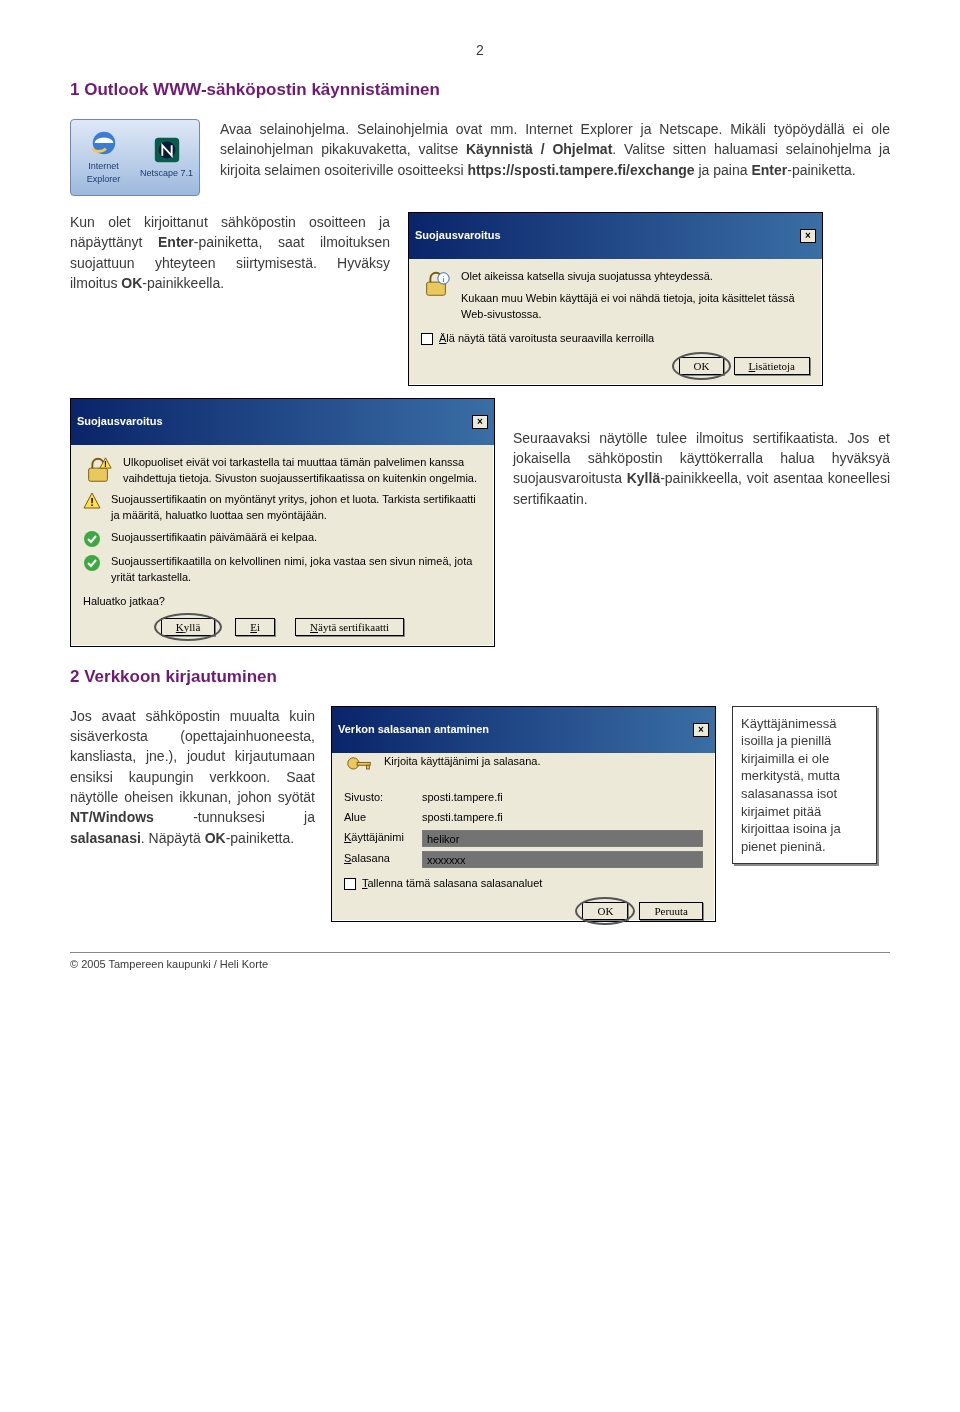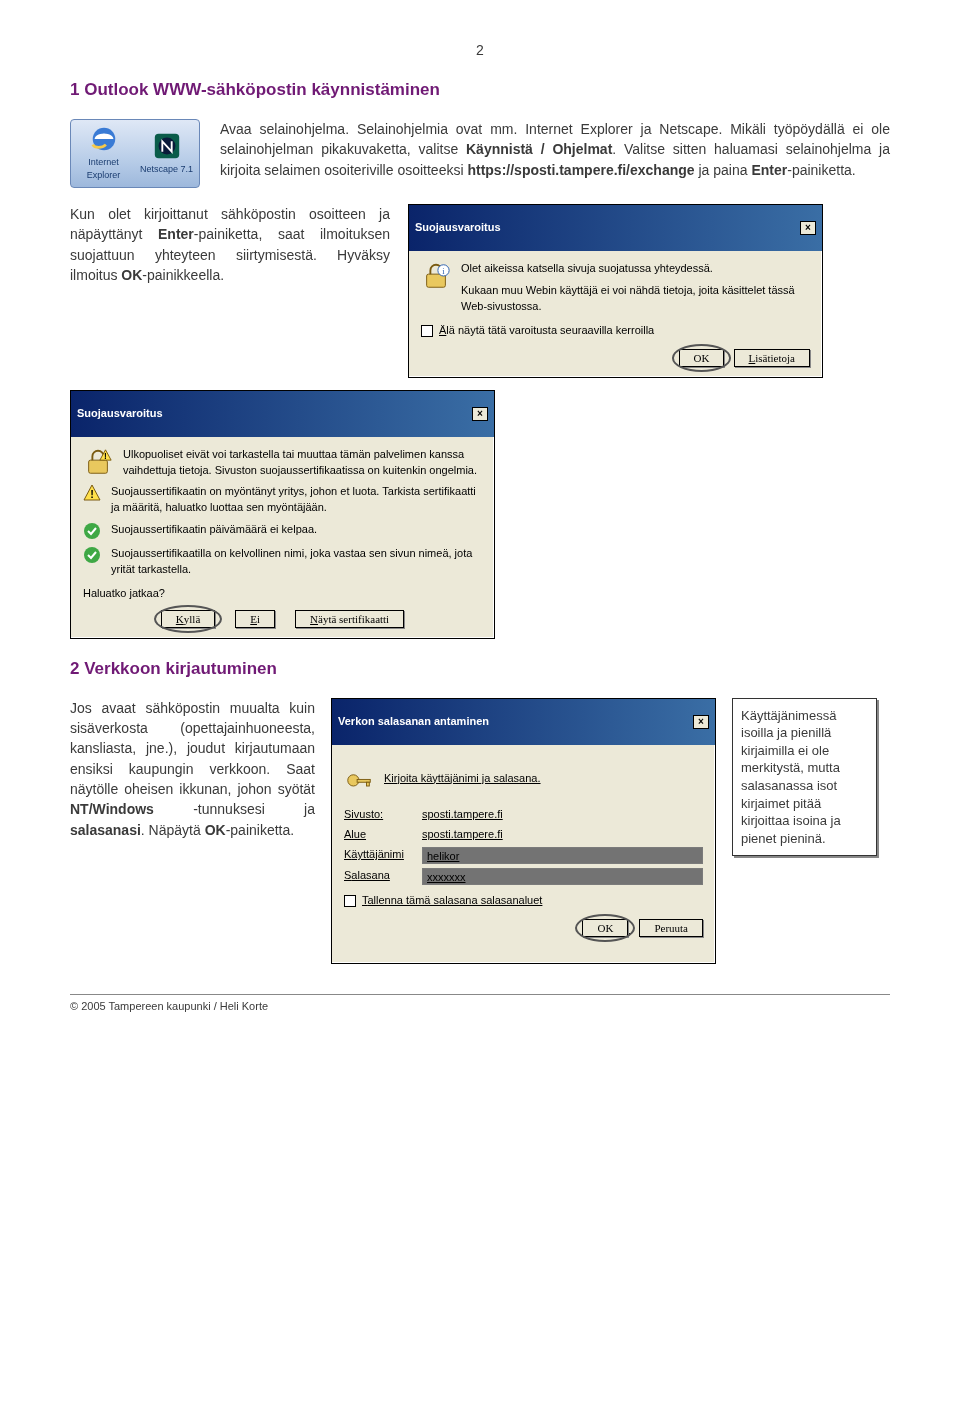--- a/index.html
+++ b/index.html
@@ -18,21 +18,21 @@
 
   
   .toprow { display: flex; gap: 20px; margin-bottom: 16px; }
   .icons {
     flex: 0 0 130px;
     display: flex; gap: 6px;
     background: linear-gradient(180deg,#dfe8f6,#b8cde8 60%,#9db8dc);
     border: 1px solid #6a88b8;
     border-radius: 4px;
     padding: 4px;
-    height: 69px;
+    height: 77px;
   }
   .launcher {
     flex: 1; display:flex; flex-direction:column; align-items:center; justify-content:center;
     font-size: 9px; color:#1a3c70; text-align:center;
   }
   .launcher svg { width: 30px; height: 30px; margin-bottom: 2px; }
   .intro { flex: 1; text-align: justify; }
 
   .midwrap { display:flex; flex-direction:column; gap:12px; }
   .midrow1 { display:flex; gap:18px; }
@@ -89,21 +89,21 @@
   .certitem .ci { width:18px; height:18px; flex:0 0 18px; }
 
   
   .netrow { display:flex; gap:16px; align-items:flex-start; }
   .netpara { flex: 0 0 245px; text-align:justify; }
   .notebox {
     flex: 0 0 145px;
     border: 1px solid #333; box-shadow: 2px 2px 0 #888;
     background:#fff; padding:8px; font-size:13px; line-height:1.35;
   }
-  .authgrid { padding: 26px 12px; text-decoration: underline; }
+  .authgrid { padding: 1px 12px; }
   .authrow { display:flex; align-items:center; gap:8px; margin:4px 0; }
   .authrow .lbl { width:70px; }
   .authrow .val {
     flex:1; border:1px solid #7b7b7b; background:#737373; padding:1px 4px;
     height:17px; line-height:15px;
   }
 
   .footer { margin-top: 30px; font-size: 11px; border-top:1px solid #888; padding-top:4px; }
 </style>
 </head>
@@ -211,20 +211,21 @@
 
         <div style="margin-top:8px">Haluatko jatkaa?</div>
         <div style="margin-top:8px; display:flex; gap:20px; justify-content:center;">
           <button class="btn circled"><span class="u">K</span><span>yllä</span></button>
           <button class="btn"><span class="u">E</span><span>i</span></button>
           <button class="btn"><span class="u">N</span><span>äytä sertifikaatti</span></button>
         </div>
       </div>
     </div>
 
+    <div class="certtext">Seuraavaksi näytölle tulee ilmoitus sertifikaatista. Jos et jokaisella sähköpostin käyttökerralla halua hyväksyä suojausvaroitusta <b>Kyllä</b>-painikkeella, voit asentaa koneellesi sertifikaatin.</div>
   </div>
 </div>
 
 <h2>2 Verkkoon kirjautuminen</h2>
 
 <div class="netrow">
   <div class="netpara">Jos avaat sähköpostin muualta kuin sisäverkosta (opettajainhuoneesta, kansliasta, jne.), joudut kirjautumaan ensiksi kaupungin verkkoon. Saat näytölle oheisen ikkunan, johon syötät <b>NT/Windows</b> -tunnuksesi ja <b>salasanasi</b>. Näpäytä <b>OK</b>-painiketta.</div>
 
   <div class="dlg dlg-auth" style="position:relative">
     <div class="titlebar">

